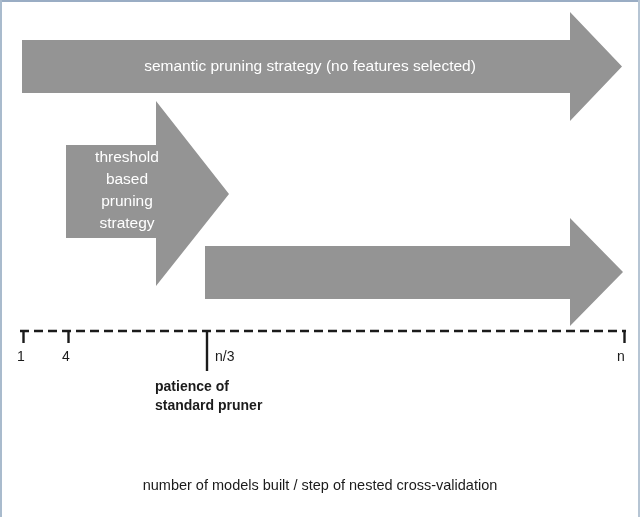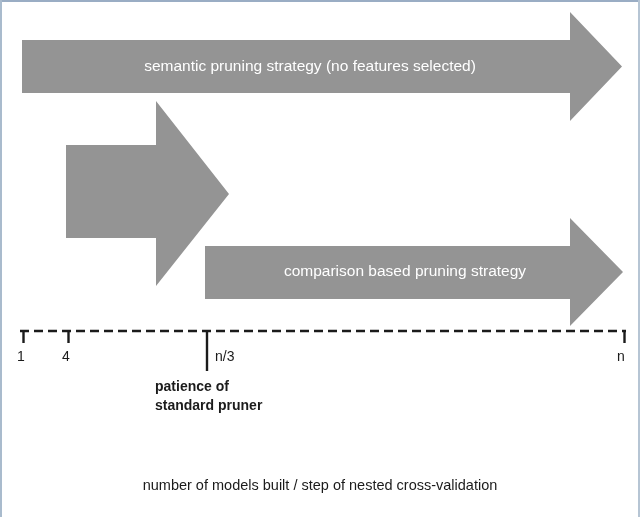--- a/index.html
+++ b/index.html
@@ -109,25 +109,28 @@
   <div class="frame-right"></div>
 
   <svg id="arrow-semantic" class="arrow-svg" width="602" height="117" viewBox="0 0 602 117" aria-hidden="true">
     <polygon points="0,32 548,32 548,4 600,58.5 548,113 548,85 0,85" fill="#949494"></polygon>
   </svg>
   <div id="label-semantic" class="arrow-label">semantic pruning strategy (no features selected)</div>
 
   <svg id="arrow-threshold" class="arrow-svg" width="165" height="186" viewBox="0 0 165 186" aria-hidden="true">
     <polygon points="0,44 90,44 90,0 163,93 90,185 90,137 0,137" fill="#949494"></polygon>
   </svg>
+  <div id="label-threshold" class="arrow-label">threshold
+based
+pruning
+strategy</div>
 
   <svg id="arrow-comparison" class="arrow-svg" width="420" height="114" viewBox="0 0 420 114" aria-hidden="true">
     <polygon points="0,31 365,31 365,3 418,57 365,111 365,84 0,84" fill="#949494"></polygon>
   </svg>
-  <div id="label-comparison" class="arrow-label">comparison based pruning strategy</div>
 
   <svg id="axis" width="612" height="55" viewBox="0 0 612 55" aria-hidden="true">
 
     <line x1="0" y1="6" x2="606" y2="6" stroke="#1b1b1b" stroke-width="2.4" stroke-dasharray="9 5"></line>
 
     <line x1="3.5" y1="6" x2="3.5" y2="18" stroke="#1b1b1b" stroke-width="2.4"></line>
 
     <line x1="48.5" y1="6" x2="48.5" y2="18" stroke="#1b1b1b" stroke-width="2.4"></line>
 
     <line x1="187" y1="6" x2="187" y2="46" stroke="#1b1b1b" stroke-width="2.4"></line>

